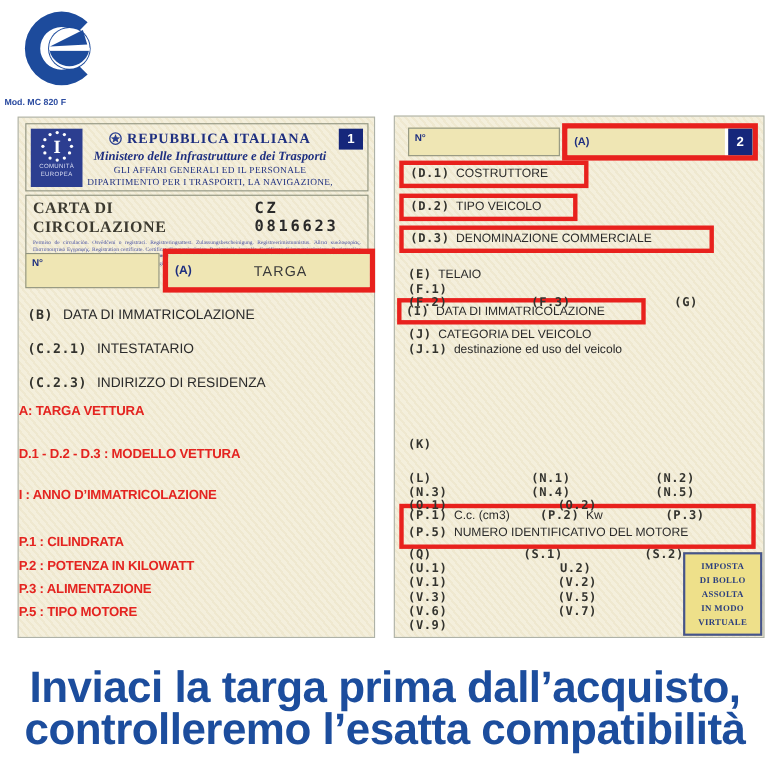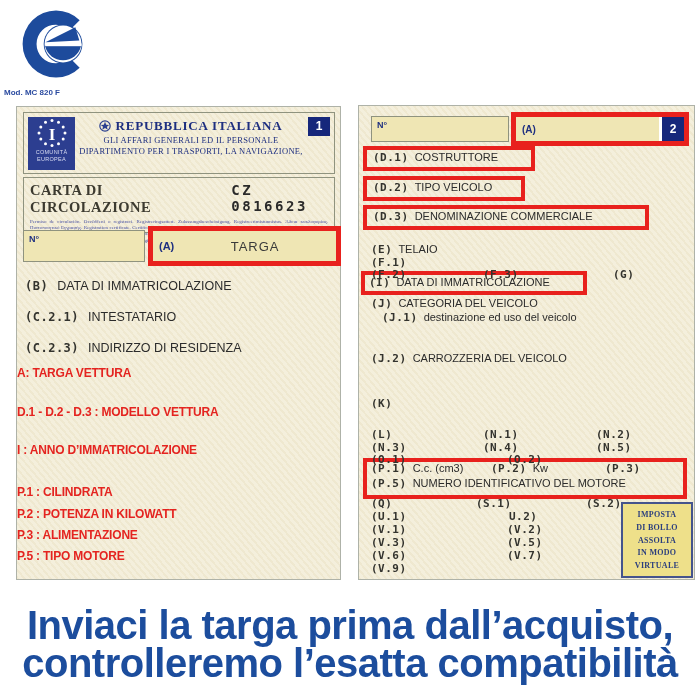--- a/index.html
+++ b/index.html
@@ -137,20 +137,21 @@
       </div>
 
       <div class="hdr-text">
         <div class="republic-row">
           <svg width="12" height="12" viewBox="0 0 13 13">
             <circle cx="6.5" cy="6.5" r="5.6" fill="none" stroke="#2a3f8f" stroke-width="1.3"></circle>
             <polygon points="6.5,2 7.8,5.2 11,5.4 8.6,7.4 9.5,10.6 6.5,8.7 3.5,10.6 4.4,7.4 2,5.4 5.2,5.2" fill="#2a3f8f"></polygon>
           </svg>
           <span class="republic">REPUBBLICA ITALIANA</span>
         </div>
+        <div class="ministry">Ministero delle Infrastrutture e dei Trasporti</div>
         <div class="dept">GLI AFFARI GENERALI ED IL PERSONALE</div>
         <div class="dept">DIPARTIMENTO PER I TRASPORTI, LA NAVIGAZIONE,</div>
       </div>
 
       <div class="badge" style="right:4px; top:4px; width:22px; height:19px; line-height:19px;">1</div>
     </div>
 
     <div class="carta-box">
       <div class="carta-row">
         <span class="carta-title">CARTA DI CIRCOLAZIONE</span>
@@ -251,29 +252,23 @@
         <span class="rlabel">DATA DI IMMATRICOLAZIONE</span>
       </span>
     </div>
     <div class="rrow" style="top:191px;">
       <span class="code-label" style="left:12px;">
         <span class="code" style="position:static;">(J)</span>
         <span class="rlabel">CATEGORIA DEL VEICOLO</span>
       </span>
     </div>
     <div class="rrow" style="top:205px;">
-      <span class="code-label" style="left:23px;">
+      <span class="code-label" style="left:12px;">
         <span class="code" style="position:static;">(J.1)</span>
         <span class="rlabel">destinazione ed uso del veicolo</span>
-      </span>
-    </div>
-    <div class="rrow" style="top:246px;">
-      <span class="code-label" style="left:12px;">
-        <span class="code" style="position:static;">(J.2)</span>
-        <span class="rlabel">CARROZZERIA DEL VEICOLO</span>
       </span>
     </div>
 
     <div class="rrow" style="top:291px;">
       <span class="code" style="left:12px;">(K)</span>
     </div>
     <div class="rrow" style="top:322px;">
       <span class="code" style="left:12px;">(L)</span>
       <span class="code" style="left:124px;">(N.1)</span>
       <span class="code" style="left:237px;">(N.2)</span>

